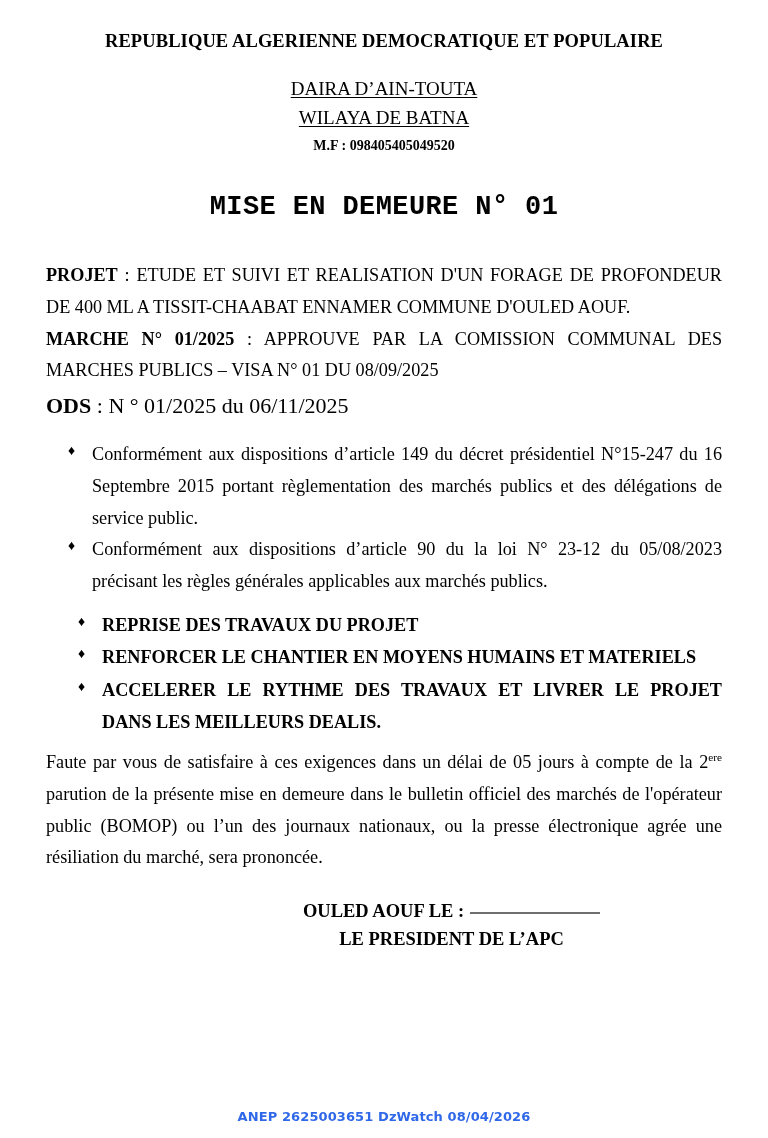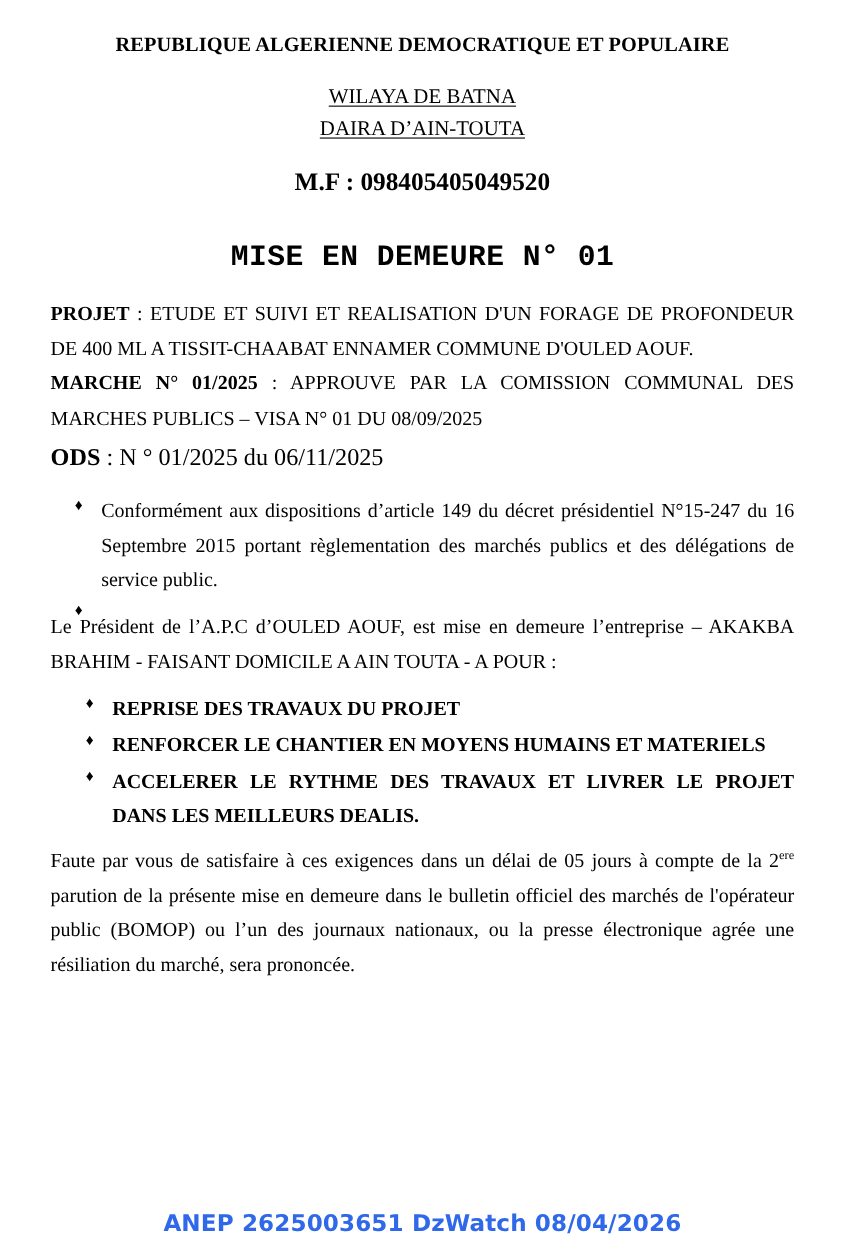--- a/index.html
+++ b/index.html
@@ -42,39 +42,39 @@
   .org-line {
     font-size: 19px;
     display: inline-block;
     text-decoration: underline;
     text-underline-offset: 2px;
   }
   .org-line-row { display: block; }
 
   .mf-line {
     display: block;
-    font-size: 23px;
-    font-weight: bold;
-    margin-top: 16px;
+    font-size: 14px;
+    font-weight: bold;
+    margin-top: 2px;
   }
 
   .doc-title {
     text-align: center;
     font-weight: bold;
     font-size: 27px;
     margin: 0;
     padding-top: 36px;
     letter-spacing: 0.4px;
     font-family: Liberation Mono, monospace;
   }
 
   
   .body-area {
     padding: 0 46px 0 46px;
-    margin-top: 20px;
+    margin-top: 38px;
   }
 
   .para {
     text-align: justify;
     text-justify: inter-word;
     font-size: 18.2px;
     line-height: 1.74;
     margin: 0;
   }
   .para-caps { }
@@ -161,60 +161,63 @@
 
   
   .footer {
     position: absolute;
     left: 0;
     right: 0;
     bottom: 14px;
     text-align: center;
     font-family: "DejaVu Sans", "Liberation Sans", sans-serif;
     font-weight: bold;
-    font-size: 21px;
+    font-size: 13px;
     letter-spacing: 0.1px;
   }
 </style>
 </head>
 <body>
 
 <div class="page">
 
   <div class="hdr-main">REPUBLIQUE ALGERIENNE DEMOCRATIQUE ET POPULAIRE</div>
 
   <div class="org-block">
+    <span class="org-line-row"><span class="org-line">DAIRA D’AIN-TOUTA</span></span>
     <span class="org-line-row"><span class="org-line">WILAYA DE BATNA</span></span>
-    <span class="org-line-row"><span class="org-line">DAIRA D’AIN-TOUTA</span></span>
     <span class="mf-line">M.F : 098405405049520</span>
   </div>
 
   <div class="doc-title">MISE EN DEMEURE N° 01</div>
 
   <div class="body-area">
 
     <p class="para para-caps"><span class="lbl-bold">PROJET</span><span> : </span><span>ETUDE ET SUIVI ET REALISATION D'UN FORAGE DE PROFONDEUR DE 400 ML A TISSIT-CHAABAT ENNAMER COMMUNE D'OULED AOUF.</span></p>
 
     <p class="para para-caps"><span class="lbl-bold">MARCHE N° 01/2025</span><span> : </span><span>APPROUVE PAR LA COMISSION COMMUNAL DES MARCHES PUBLICS – VISA N° 01 DU 08/09/2025</span></p>
 
     <p class="ods-line"><span class="lbl-bold">ODS</span><span> : </span><span>N ° 01/2025 du 06/11/2025</span></p>
 
     <ul class="bullets">
       <li><span class="bullet-glyph">♦</span><span>Conformément aux dispositions d’article 149 du décret présidentiel N°15-247 du 16 Septembre 2015 portant règlementation des marchés publics et des délégations de service public.</span></li>
-      <li><span class="bullet-glyph">♦</span></li>
+      <li><span class="bullet-glyph">♦</span><span>Conformément aux dispositions d’article 90 du la loi N° 23-12 du 05/08/2023 précisant les règles générales applicables aux marchés publics.</span></li>
     </ul>
 
-    <p class="para para-block">Le Président de l’A.P.C d’OULED AOUF, est mise en demeure l’entreprise – AKAKBA BRAHIM -  FAISANT DOMICILE A AIN TOUTA -  A POUR :</p>
 
     <ul class="bullets bullets-bold">
       <li><span class="bullet-glyph">♦</span><span>REPRISE DES TRAVAUX DU PROJET</span></li>
       <li><span class="bullet-glyph">♦</span><span>RENFORCER LE CHANTIER EN MOYENS HUMAINS ET MATERIELS</span></li>
       <li><span class="bullet-glyph">♦</span><span>ACCELERER LE RYTHME DES TRAVAUX ET LIVRER LE PROJET DANS LES MEILLEURS DEALIS.</span></li>
     </ul>
 
     <p class="para para-block2"><span>Faute par vous de satisfaire à ces exigences dans un délai de 05 jours à compte de la 2</span><sup>ere</sup><span> parution de la présente mise en demeure dans le bulletin officiel des marchés de l'opérateur public (BOMOP) ou l’un des journaux nationaux, ou la presse électronique agrée une résiliation du marché, sera prononcée.</span></p>
 
+    <div class="sign-block">
+      <span class="sign-row1"><span>OULED AOUF LE :</span><span class="sign-blank"></span></span>
+      <span class="sign-row2">LE PRESIDENT DE L’APC</span>
+    </div>
 
   </div>
 
   <div class="footer" style="color: rgb(47, 104, 232);">ANEP 2625003651 DzWatch 08/04/2026</div>
 
 </div>
 
 </body></html>

